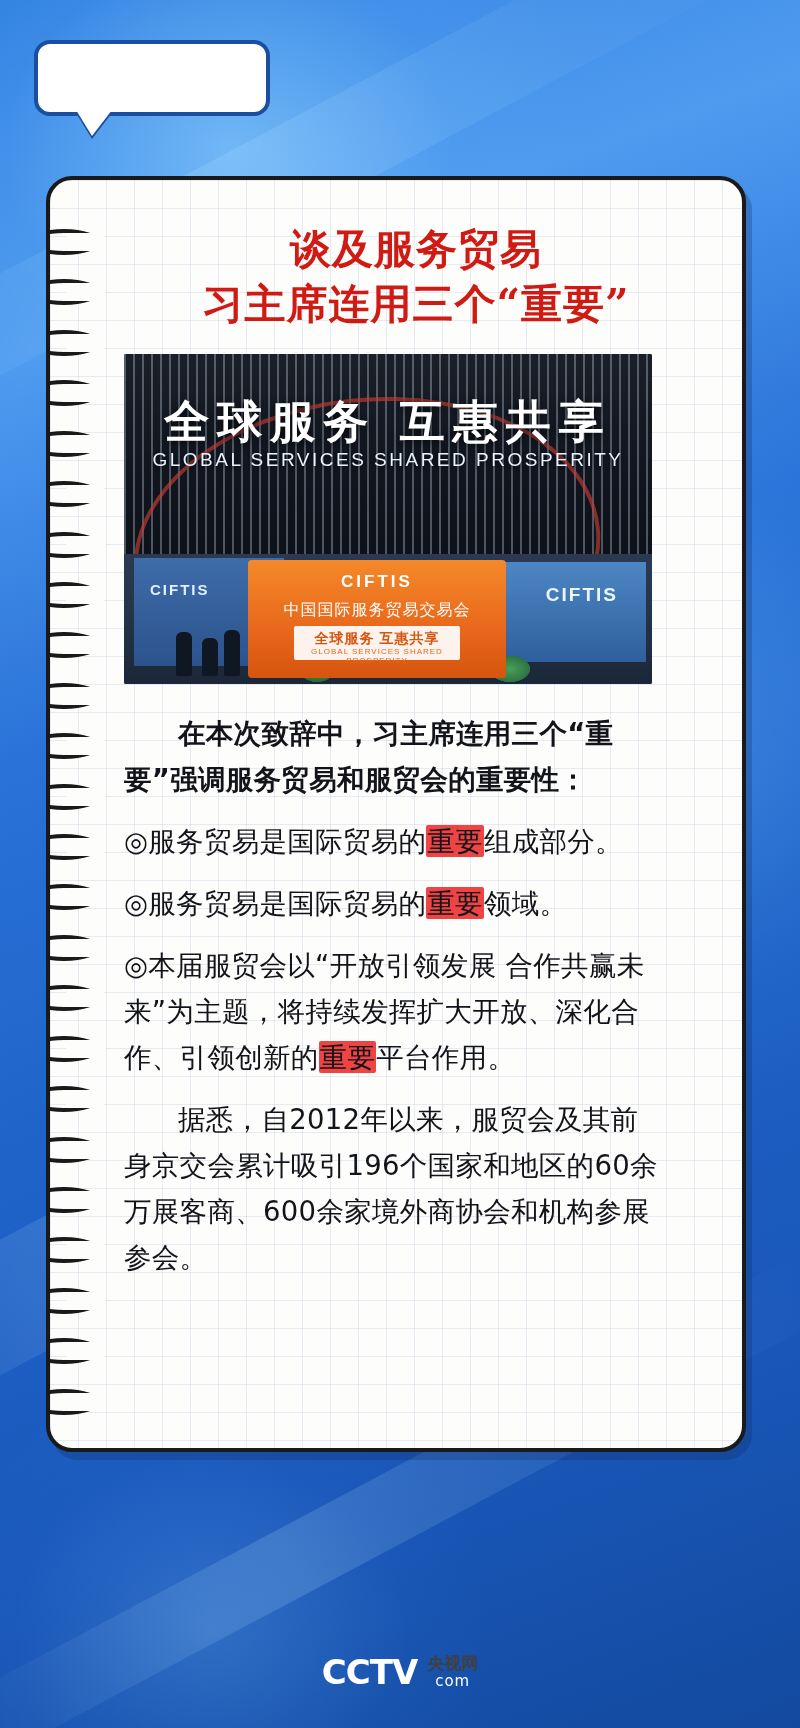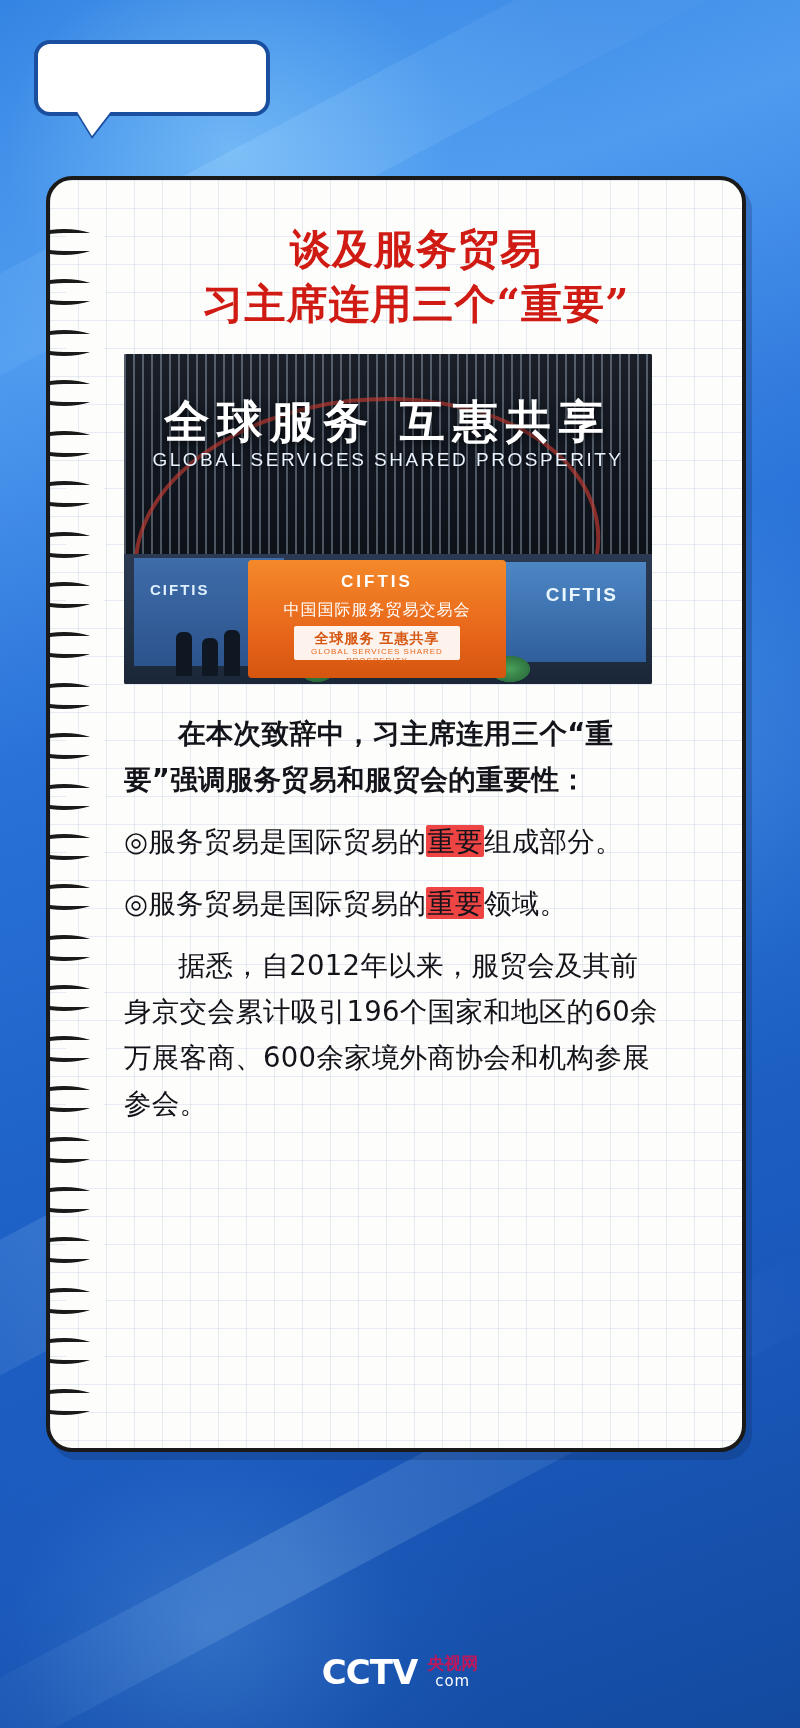--- a/index.html
+++ b/index.html
@@ -374,21 +374,21 @@
     gap: 10px;
     font-family: "DejaVu Sans", "Liberation Sans", sans-serif;
   }
   .cctv-mark {
     color: #ffffff;
     font-size: 34px;
     font-weight: bold;
     letter-spacing: -1px;
   }
   .cctv-cn {
-    color: #be185d;
+    color: #404040;
     font-size: 17px;
     font-weight: bold;
     line-height: 19px;
     text-align: center;
   }
   .cctv-com {
     color: #ffffff;
     font-size: 15px;
     line-height: 17px;
     letter-spacing: 1px;
@@ -468,20 +468,21 @@
         </div>
       </div>
       <div class="cn-text">全球服务 互惠共享</div>
       <div class="en-text">GLOBAL  SERVICES   SHARED  PROSPERITY</div>
     </div>
 
     <div class="body-text">
         <div class="para lead indent"><span>在本次致辞中，习主席连用三个“重要”强调服务贸易和服贸会的重要性：</span></div>
         <div class="para"><span>◎服务贸易是国际贸易的</span><span class="hl">重要</span><span>组成部分。</span></div>
         <div class="para"><span>◎服务贸易是国际贸易的</span><span class="hl">重要</span><span>领域。</span></div>
+        <div class="para"><span>◎本届服贸会以“开放引领发展  合作共赢未来”为主题，将持续发挥扩大开放、深化合作、引领创新的</span><span class="hl">重要</span><span>平台作用。</span></div>
         <div class="para indent"><span>据悉，自2012年以来，服贸会及其前身京交会累计吸引196个国家和地区的60余万展客商、600余家境外商协会和机构参展参会。</span></div>
       </div>
   </div>
 </div>
 
 <div class="footer">
   <div class="cctv-logo">
     <span class="cctv-mark">CCTV</span>
     <span>
       <span class="cctv-cn" style="display:block">央视网</span>

